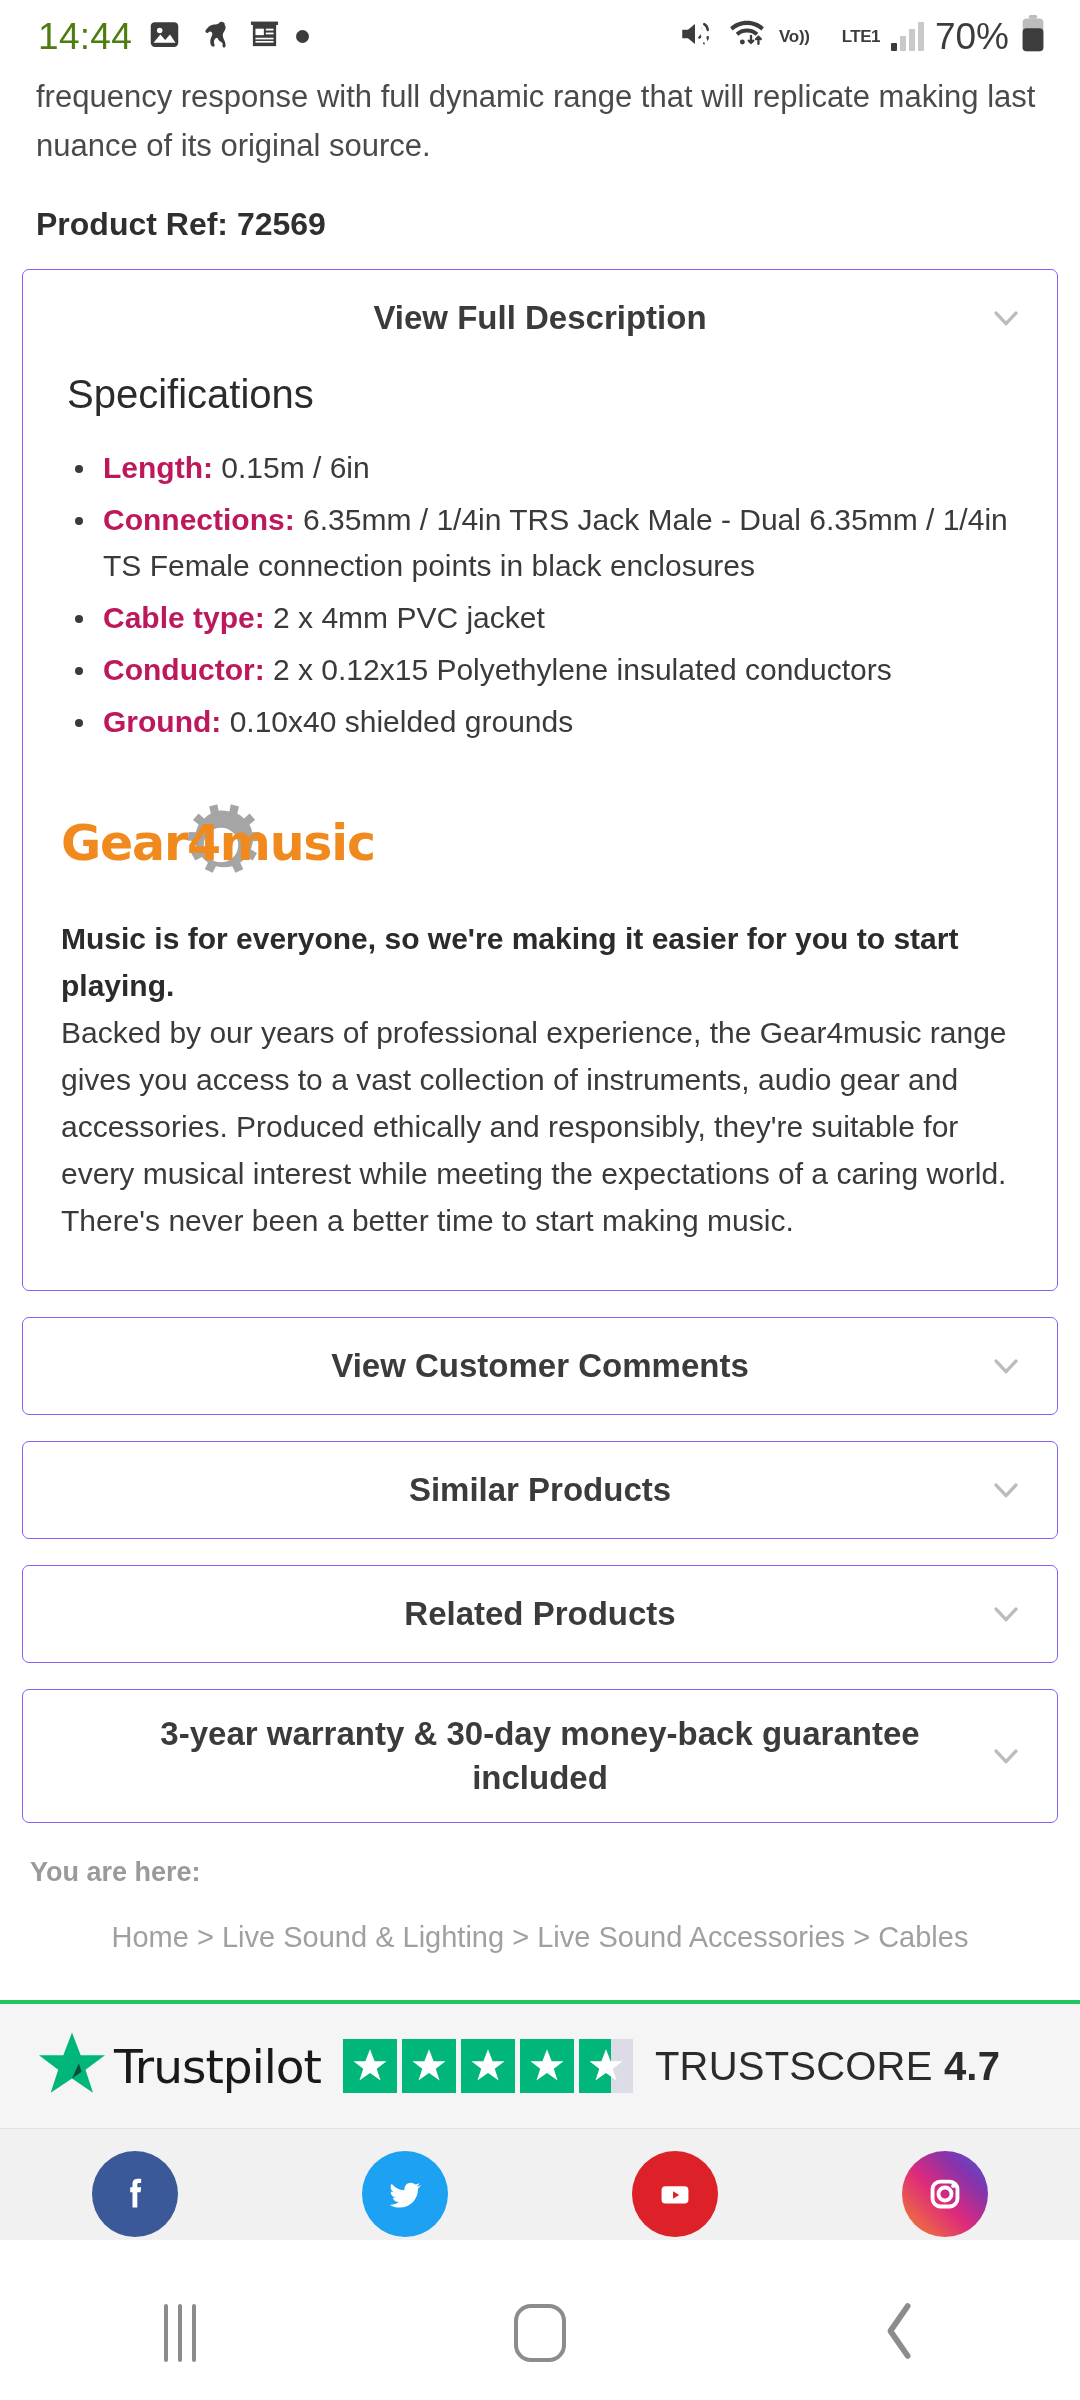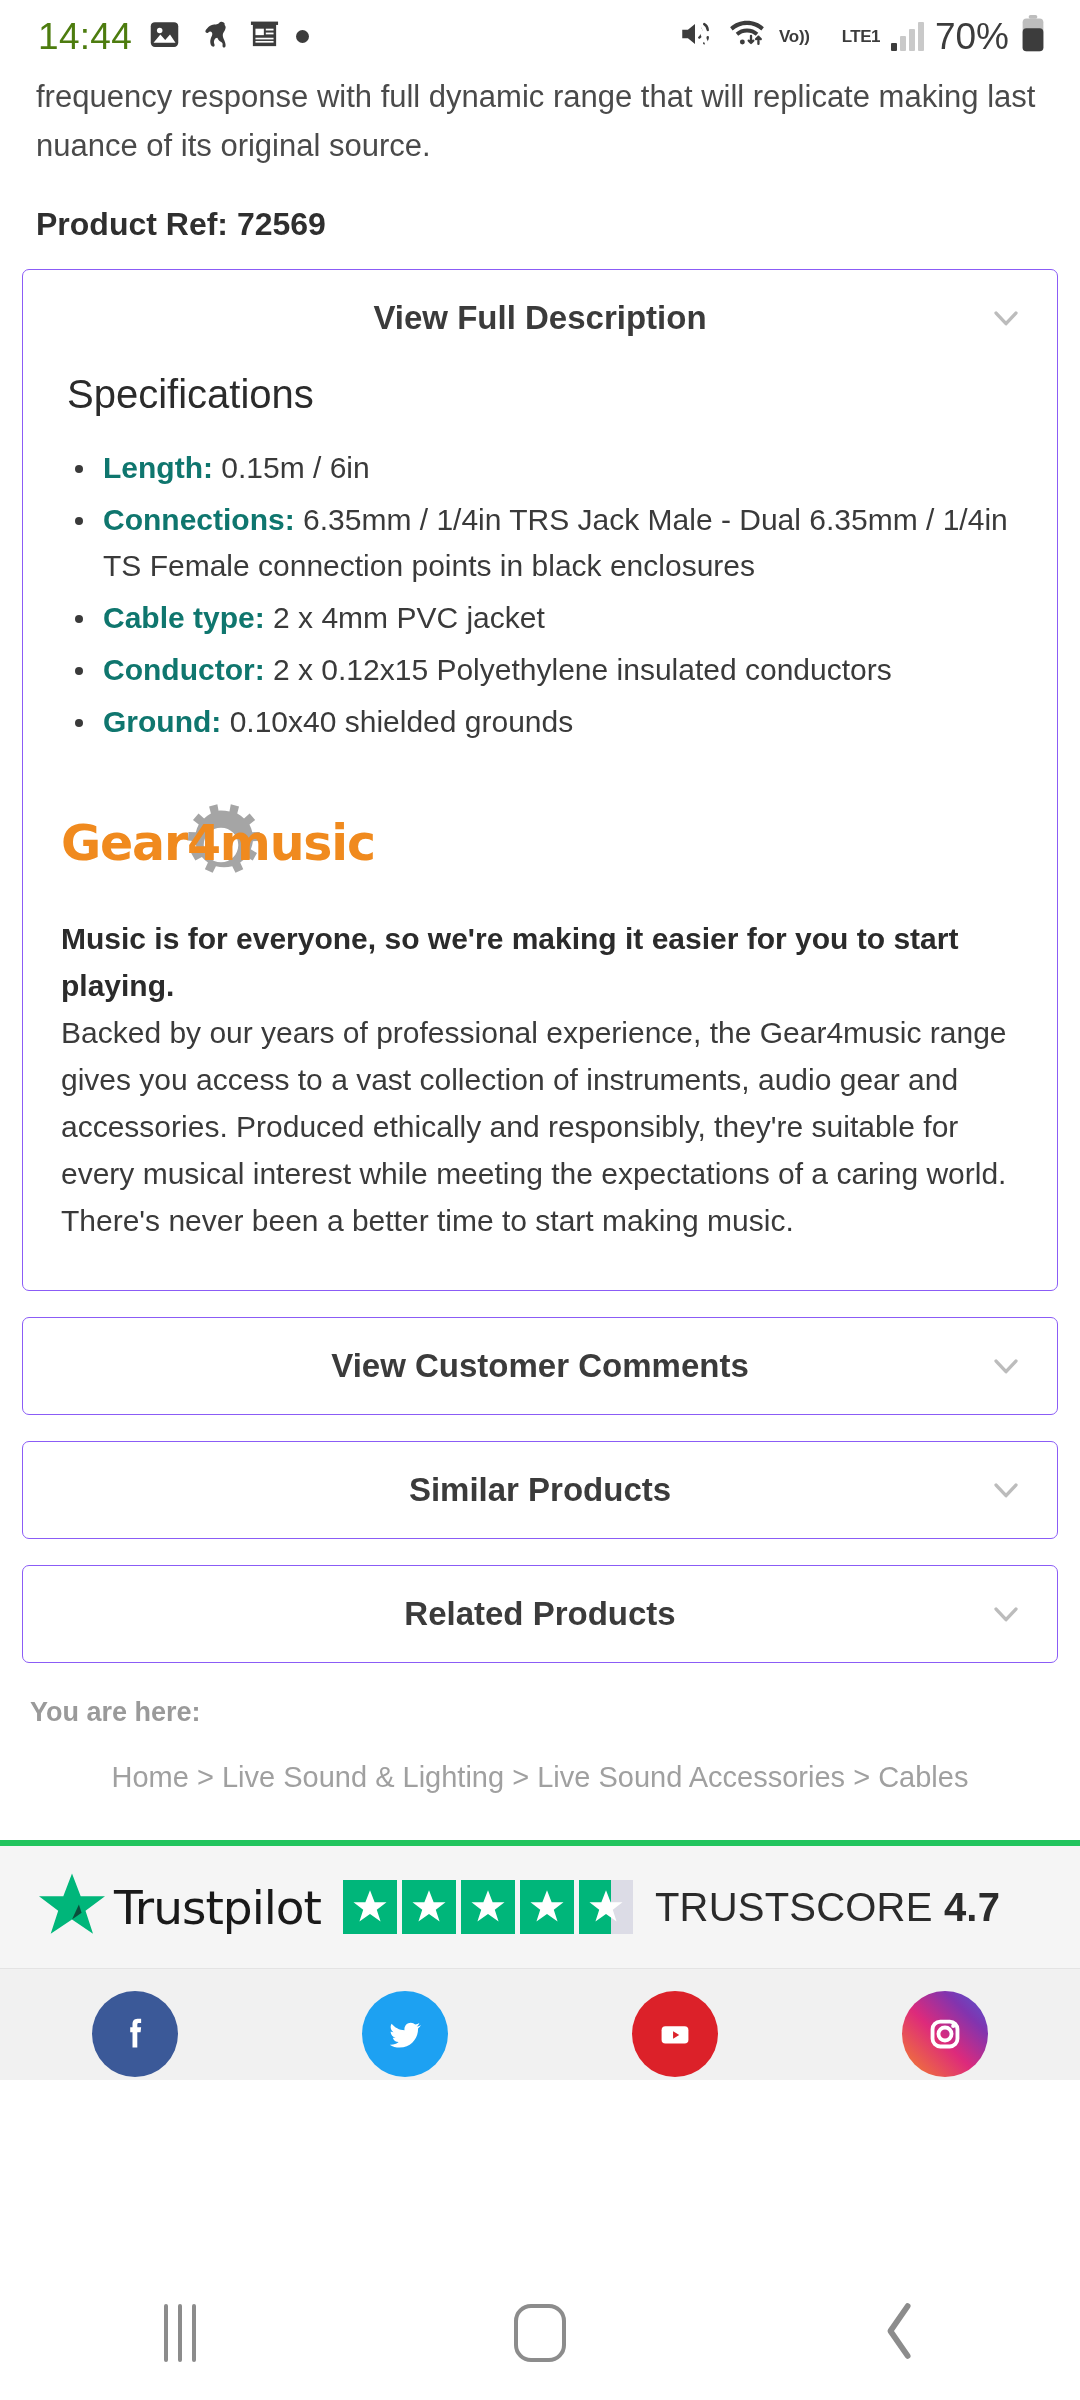--- a/index.html
+++ b/index.html
@@ -65,21 +65,21 @@
   .spec-h{ font-size:40px; font-weight:400; color:#2b2b2b; margin:6px 0 28px 6px;}
   ul.specs{ list-style:none; margin:0 0 10px 0; padding:0; }
   ul.specs li{
     position:relative; padding-left:42px; font-size:30px; line-height:46px;
     color:#3a3a3a; margin-bottom:6px;
   }
   ul.specs li:before{
     content:""; position:absolute; left:14px; top:20px;
     width:8px; height:8px; border-radius:50%; background:#3a3a3a;
   }
-  ul.specs li b{ font-weight:700; color:#0f766e; }
+  ul.specs li b{ font-weight:700; color:#be185d; }
 
   
   .g4m{ position:relative; width:300px; height:96px; margin:52px 0 22px 0; }
   .g4m .gear{ position:absolute; left:112px; top:0; }
   .g4m .word{
     position:absolute; left:0; top:18px; width:300px;
     font-size:49px; font-weight:700; color:#f08a1e; letter-spacing:-1.2px;
     font-family:"DejaVu Sans", sans-serif;
   }
 
@@ -91,21 +91,21 @@
   .youarehere{ font-size:27px; color:#9a9a9a; font-weight:700;}
   .crumbs{
     margin-top:28px; text-align:center; font-size:29px; color:#a0a0a0; line-height:42px;
   }
   .crumbs span{ white-space:nowrap; }
 
   
   .tp{
     margin-top:42px; height:128px; background:#f5f5f5;
     display:flex; align-items:center; padding-left:36px; gap:22px;
-    border-top:6px solid #22c55e;
+    border-top:4px solid #22c55e;
   }
   .tp-logo{ display:flex; align-items:center; gap:6px; }
   .tp-name{ font-size:47px; font-weight:400; color:#191919; letter-spacing:-1px;
             font-family:"DejaVu Sans", sans-serif; }
   .tp-stars{ display:flex; gap:5px; }
   .tp-star{ width:54px; height:54px; position:relative; background:#00b67a; overflow:hidden;}
   .tp-star.half{ background:#dcdce6; }
   .tp-star.half .fillpart{ position:absolute; left:0; top:0; bottom:0; width:60%; background:#00b67a;}
   .tp-star svg{ position:absolute; left:50%; top:50%; transform:translate(-50%,-50%); }
   .tp-score{ font-size:40px; color:#2b2b2b; letter-spacing:.2px; }
@@ -273,20 +273,30 @@
       <div class="card-head">
         <div class="card-title">Related Products</div>
         <span class="chev">
           <svg width="34" height="34" viewBox="0 0 24 24">
               <path d="M5 8.5L12 16l7-7.5" stroke="#bcbcbc" stroke-width="2.4" fill="none" stroke-linecap="round" stroke-linejoin="round"></path>
             </svg>
         </span>
       </div>
     </div>
 
+    <div class="card">
+      <div class="card-head" style="min-height:128px; padding:22px 100px">
+        <div class="card-title">3-year warranty &amp; 30-day money-back guarantee included</div>
+        <span class="chev">
+          <svg width="34" height="34" viewBox="0 0 24 24">
+              <path d="M5 8.5L12 16l7-7.5" stroke="#bcbcbc" stroke-width="2.4" fill="none" stroke-linecap="round" stroke-linejoin="round"></path>
+            </svg>
+        </span>
+      </div>
+    </div>
 
     <div class="crumbwrap">
       <div class="youarehere">You are here:</div>
       <div class="crumbs">
         <span>Home</span>
         <span>&gt;</span>
         <span>Live Sound &amp; Lighting</span>
         <span>&gt;</span>
         <span>Live Sound Accessories</span>
         <span>&gt;</span>

